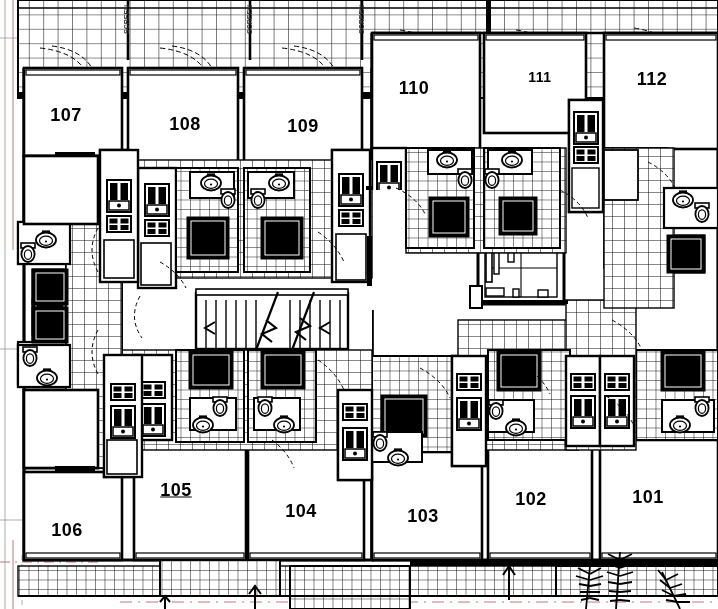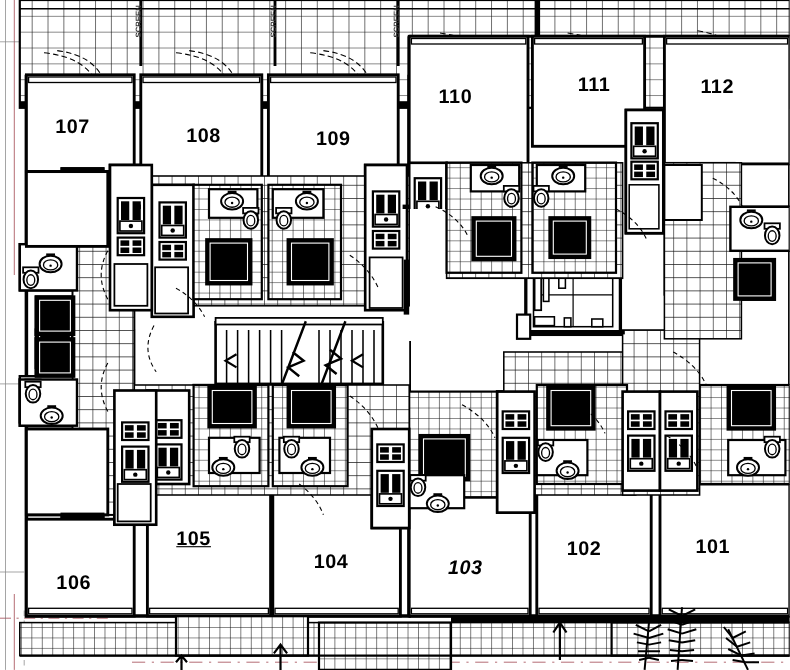--- a/index.html
+++ b/index.html
@@ -634,26 +634,26 @@
     <rect x="367" y="236" width="5" height="50"></rect>
     <rect x="482" y="300" width="86" height="4"></rect>
   </g>
 
 </svg>
 
 <div class="unit-label" style="left:66px;top:115px;font-size:18px;">107</div>
 <div class="unit-label" style="left:185px;top:124px;font-size:18px;text-align:right;">108</div>
 <div class="unit-label" style="left:303px;top:126px;font-size:18px;">109</div>
 <div class="unit-label" style="left:414px;top:88px;font-size:18px;">110</div>
-<div class="unit-label" style="left:540px;top:77px;font-size:18px;text-align:center;">111</div>
+<div class="unit-label" style="left:540px;top:77px;font-size:14px;text-align:center;">111</div>
 <div class="unit-label" style="left:652px;top:79px;font-size:18px;">112</div>
 <div class="unit-label" style="left:67px;top:515px;font-size:18px;margin-top:15px;">106</div>
 <div class="unit-label" style="left:176px;top:490px;font-size:18px;text-decoration:underline;">105</div>
 <div class="unit-label" style="left:301px;top:511px;font-size:18px;">104</div>
-<div class="unit-label" style="left:423px;top:516px;font-size:18px;font-style:italic;">103</div>
+<div class="unit-label" style="left:423px;top:516px;font-size:18px;">103</div>
 <div class="unit-label" style="left:531px;top:499px;font-size:18px;">102</div>
 <div class="unit-label" style="left:648px;top:497px;font-size:18px;">101</div>
 
 <div class="vtext" style="left:123px;top:34px;">SCREEN</div>
 <div class="vtext" style="left:246px;top:34px;">SCREEN</div>
 <div class="vtext" style="left:358px;top:34px;">SCREEN</div>
 
 </div>
 
 </body></html>

